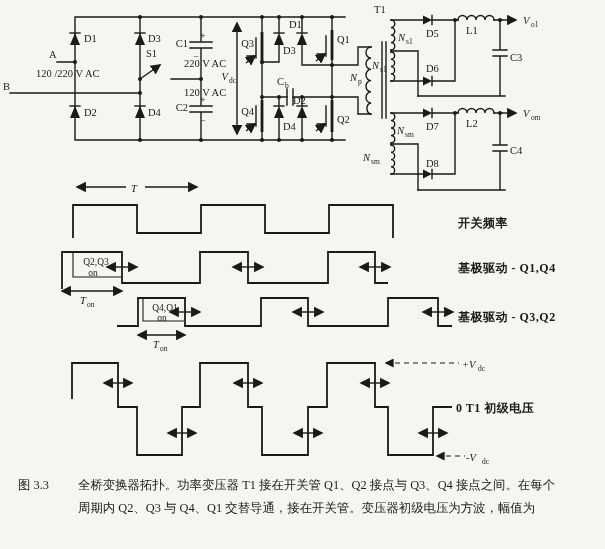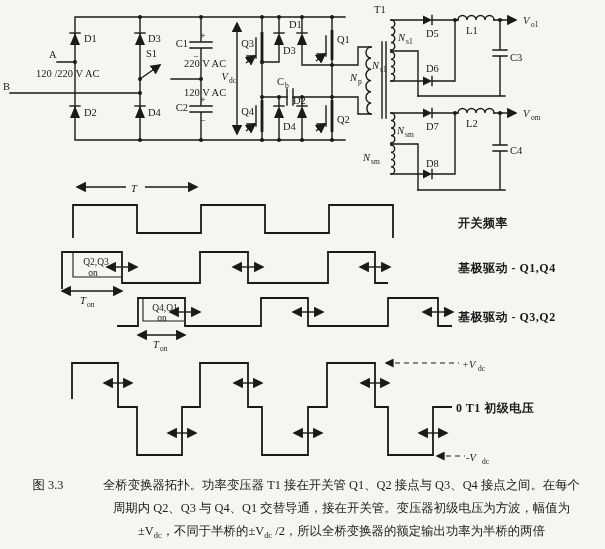--- a/index.html
+++ b/index.html
@@ -21,21 +21,21 @@
   .wire{stroke:#1a1a1a;stroke-width:1.4;fill:none;stroke-linecap:square;}
   .thick{stroke:#1a1a1a;stroke-width:2.8;fill:none;}
   .wave{stroke:#1a1a1a;stroke-width:1.8;fill:none;stroke-linejoin:miter;}
   .thin{stroke:#1a1a1a;stroke-width:1.1;fill:none;}
   .arr{stroke:#1a1a1a;stroke-width:1.4;fill:none;}
   .dash{stroke:#1a1a1a;stroke-width:1.2;fill:none;stroke-dasharray:5,4;}
   .tri{fill:#1a1a1a;stroke:none;}
   .dot{fill:#1a1a1a;stroke:none;}
   .caption{
     position:absolute;left:0;top:474px;width:605px;display:flex;
-    font-size:12.4px;line-height:23px;text-align:center;
+    font-size:12.4px;line-height:23px;
   }
   .caption .figno{flex:0 0 60px;padding-left:18px;white-space:nowrap;}
   .caption .capbody{flex:1;}
   .caption sub{font-size:.68em;}
 </style>
 </head>
 <body>
 
 <div class="page">
 <svg width="605" height="472" viewBox="0 0 605 472">
@@ -292,16 +292,15 @@
     <text class="lbl it" x="466" y="461">-V</text>
     <text class="sub" x="482" y="464">dc</text>
   </g>
 </svg>
 
 <div class="caption">
   <span class="figno">图 3.3</span>
   <div class="capbody">
     <div>全桥变换器拓扑。功率变压器 T1 接在开关管 Q1、Q2 接点与 Q3、Q4 接点之间。在每个</div>
     <div>周期内 Q2、Q3 与 Q4、Q1 交替导通，接在开关管。变压器初级电压为方波，幅值为</div>
-    <div><span>±V</span><sub>dc</sub><span>，不同于半桥的±V</span><sub>dc</sub><span> /2，所以全桥变换器的额定输出功率为半桥的两倍</span></div>
   </div>
 </div>
 </div>
 
 </body></html>

